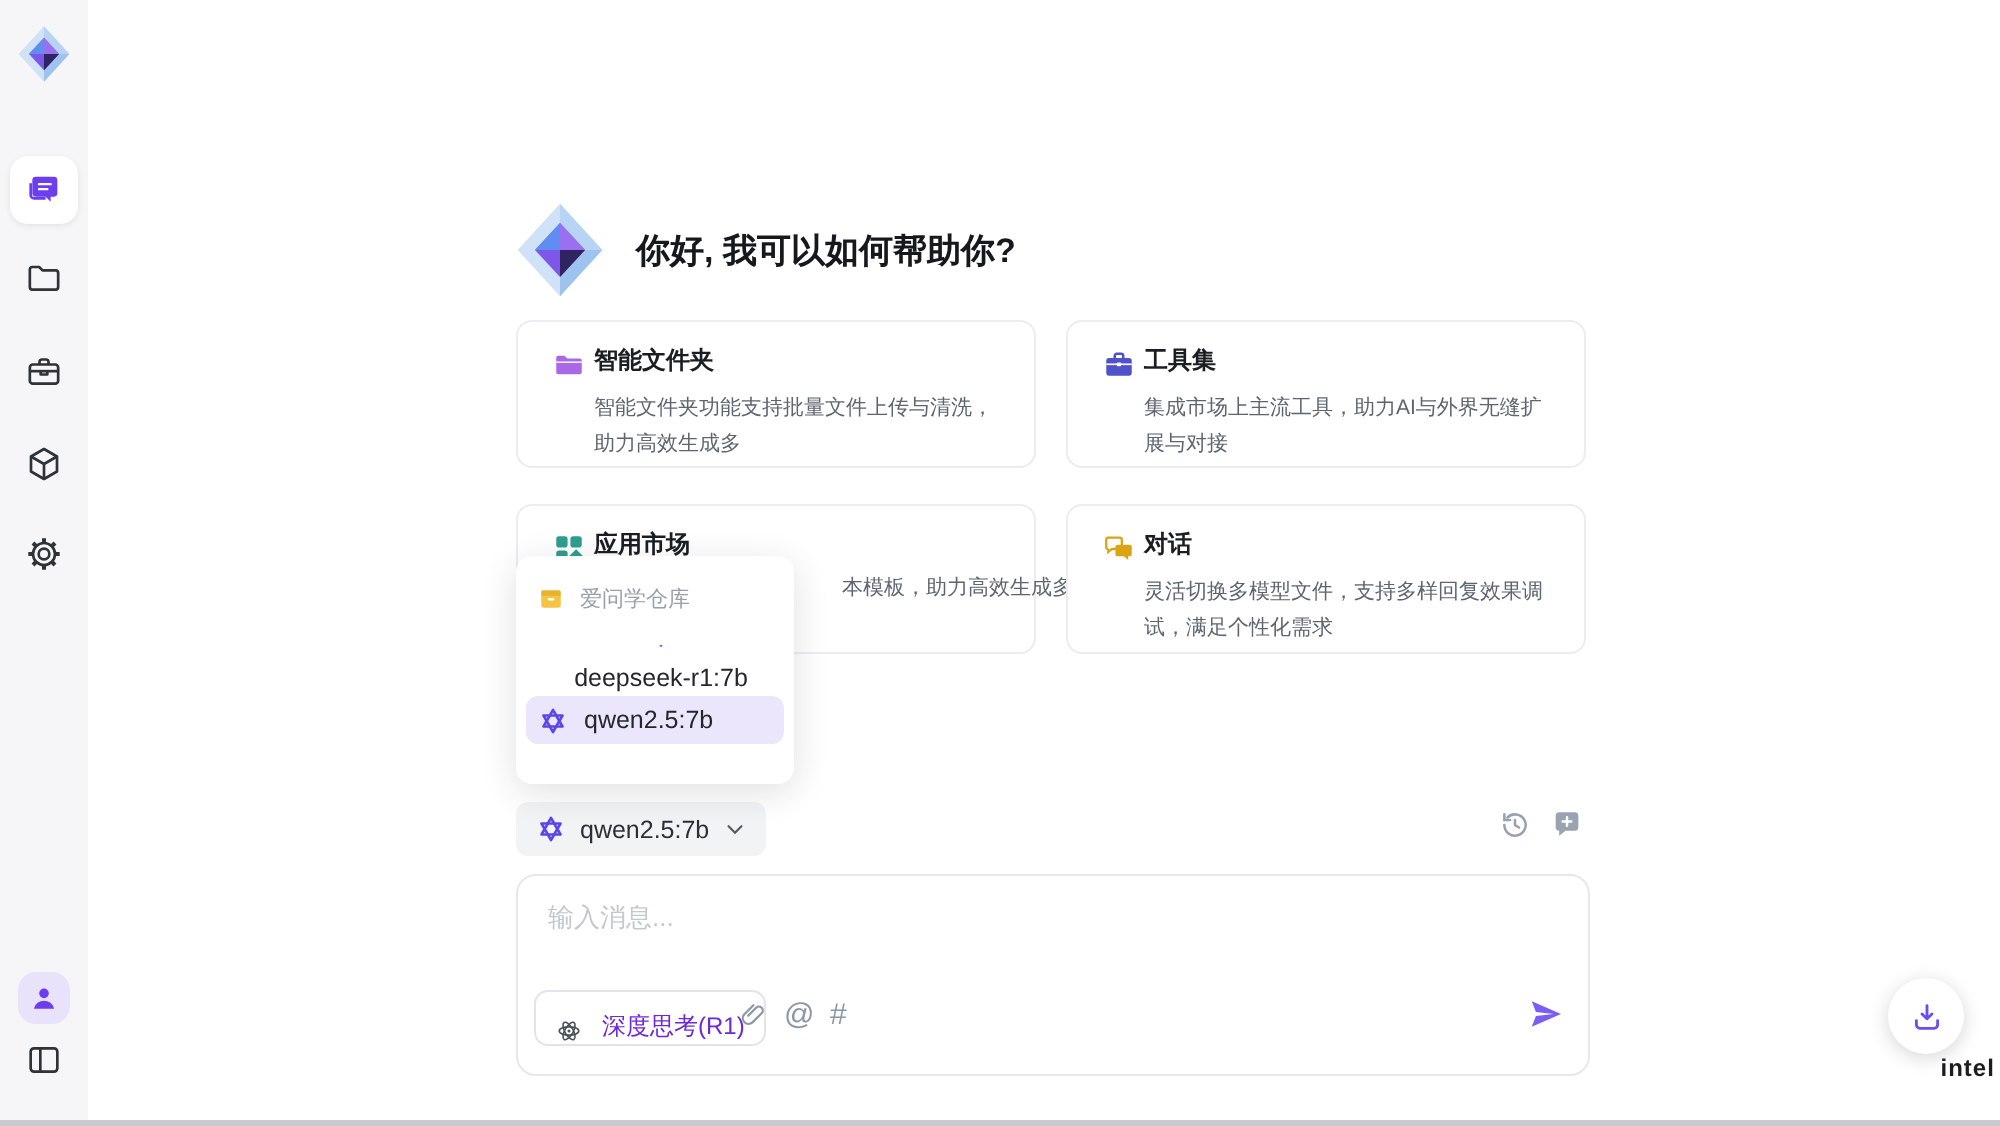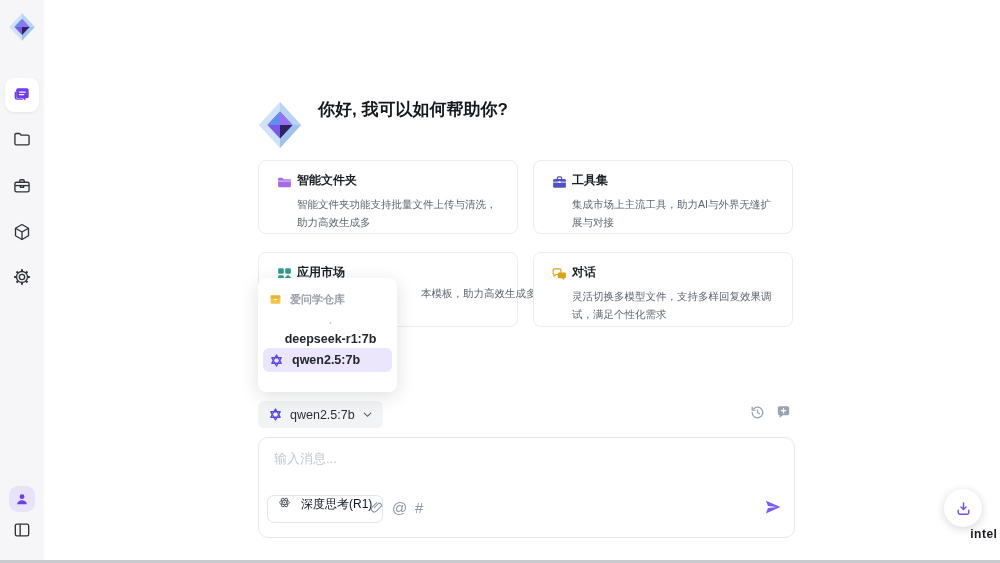--- a/index.html
+++ b/index.html
@@ -7,46 +7,46 @@
          font-family:"Liberation Sans",sans-serif;color:#1f2329;}
   
   .sidebar{position:absolute;left:0;top:0;width:44px;height:561px;background:#f6f6f8;}
   .side-item{position:absolute;left:0;width:44px;display:flex;justify-content:center;align-items:center;}
   .active-card{position:absolute;left:5px;top:78px;width:34px;height:34px;background:#fff;border-radius:9px;
                box-shadow:0 1px 3px rgba(0,0,0,.08);display:flex;align-items:center;justify-content:center;}
   .avatar-card{position:absolute;left:9px;top:486px;width:26px;height:26px;background:#e9e2fb;border-radius:9px;
                display:flex;align-items:center;justify-content:center;}
   
   .hero-logo{position:absolute;left:256px;top:100px;}
-  .hero-title{position:absolute;left:318px;top:98px;font-size:17px;font-weight:700;color:#15181d;}
+  .hero-title{position:absolute;left:318px;top:114px;font-size:17px;font-weight:700;color:#15181d;}
   
   .card{position:absolute;width:258px;height:72px;background:#fff;border:1px solid #ececf1;border-radius:8px;}
   .card-icon{position:absolute;left:17px;top:13px;}
   .card-title{position:absolute;left:38px;top:11px;font-size:12px;font-weight:700;color:#1a1d22;}
   .card-desc{position:absolute;left:38px;top:34px;width:208px;font-size:10.5px;line-height:18px;color:#5e6570;}
   .frag-desc{position:absolute;left:421px;top:287px;font-size:10.5px;color:#5e6570;}
   
   .dropdown{position:absolute;left:258px;top:278px;width:139px;height:114px;background:#fff;border-radius:8px;
             box-shadow:0 4px 18px rgba(31,35,41,.14);z-index:5;}
   .dd-row{position:absolute;left:5px;width:129px;height:24px;display:flex;align-items:center;gap:8px;
-          padding-left:6px;box-sizing:border-box;border-radius:6px;font-size:12.5px;color:#23262d;font-weight:bold;}
+          padding-left:6px;box-sizing:border-box;border-radius:6px;font-size:12.5px;color:#23262d;}
   .dd-header{top:9px;font-size:11px;color:#9aa0aa;}
   .dd-selected{background:#ece6fd;}
   
   .model-btn{position:absolute;left:258px;top:401px;height:27px;background:#f2f3f5;border-radius:6px;
              display:flex;align-items:center;gap:7px;padding:0 10px;font-size:12.5px;color:#2b2f36;}
   .row-icon{position:absolute;top:404px;}
   
   .input-panel{position:absolute;left:258px;top:437px;width:537px;height:101px;background:#fff;
                border:1px solid #e7e8ee;border-radius:10px;box-sizing:border-box;}
   .input-panel textarea{position:absolute;left:13px;top:10px;width:500px;height:42px;border:none;outline:none;
                resize:none;font-family:"Liberation Sans",sans-serif;font-size:13px;color:#4c1d95;background:transparent;}
   .input-panel textarea::placeholder{color:#c3c7cf;}
   .pill{position:absolute;left:8px;top:57px;height:26px;border:1px solid #e2e4ea;border-radius:7px;
-        display:flex;align-items:flex-start;gap:10px;padding:0 10px;font-size:12px;color:#0f172a;background:#fff;}
+        display:flex;align-items:flex-end;gap:10px;padding:0 10px;font-size:12px;color:#6d28d9;background:#fff;}
   .tool-icon{position:absolute;top:62px;color:#8e97a6;font-size:14px;}
   .send-btn{position:absolute;right:12px;top:60px;}
   
   .fab{position:absolute;left:944px;top:489px;width:38px;height:38px;border-radius:50%;background:#fff;
        box-shadow:0 2px 10px rgba(0,0,0,.16);display:flex;align-items:center;justify-content:center;}
   .intel{position:absolute;left:964px;top:527px;width:72px;text-align:center;color:#1b1d21;}
   .intel .line{font-size:12px;letter-spacing:.5px;}
   .intel .i-intel{font-weight:700;}
   .intel .i-core{font-weight:400;letter-spacing:1.5px;margin-left:3px;}
   .intel .badge{display:inline-block;margin-left:34px;margin-top:1px;border:1px solid #6a6d73;border-radius:2px;

